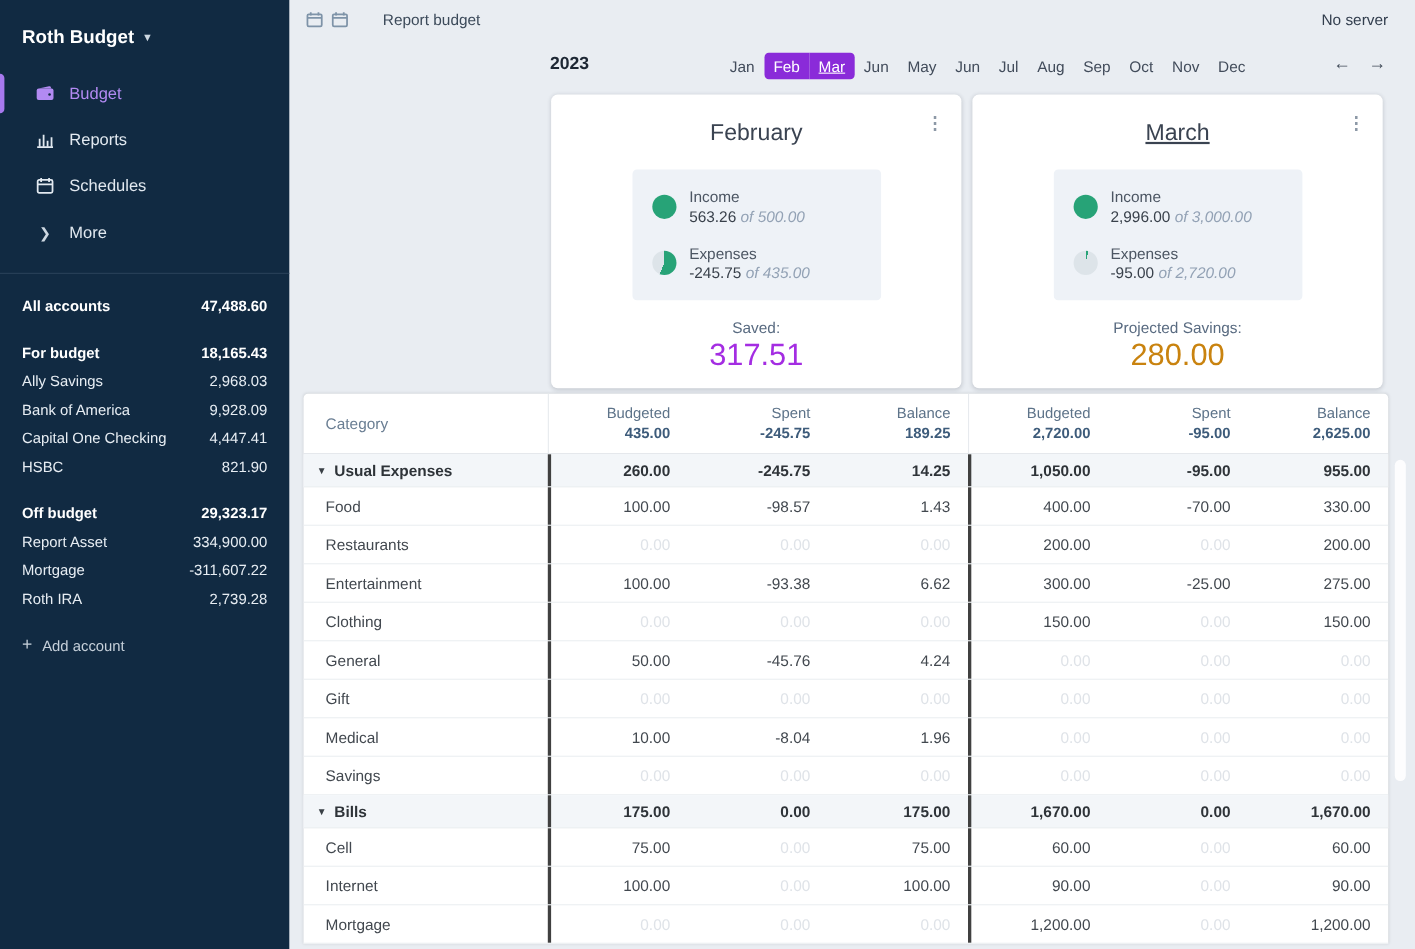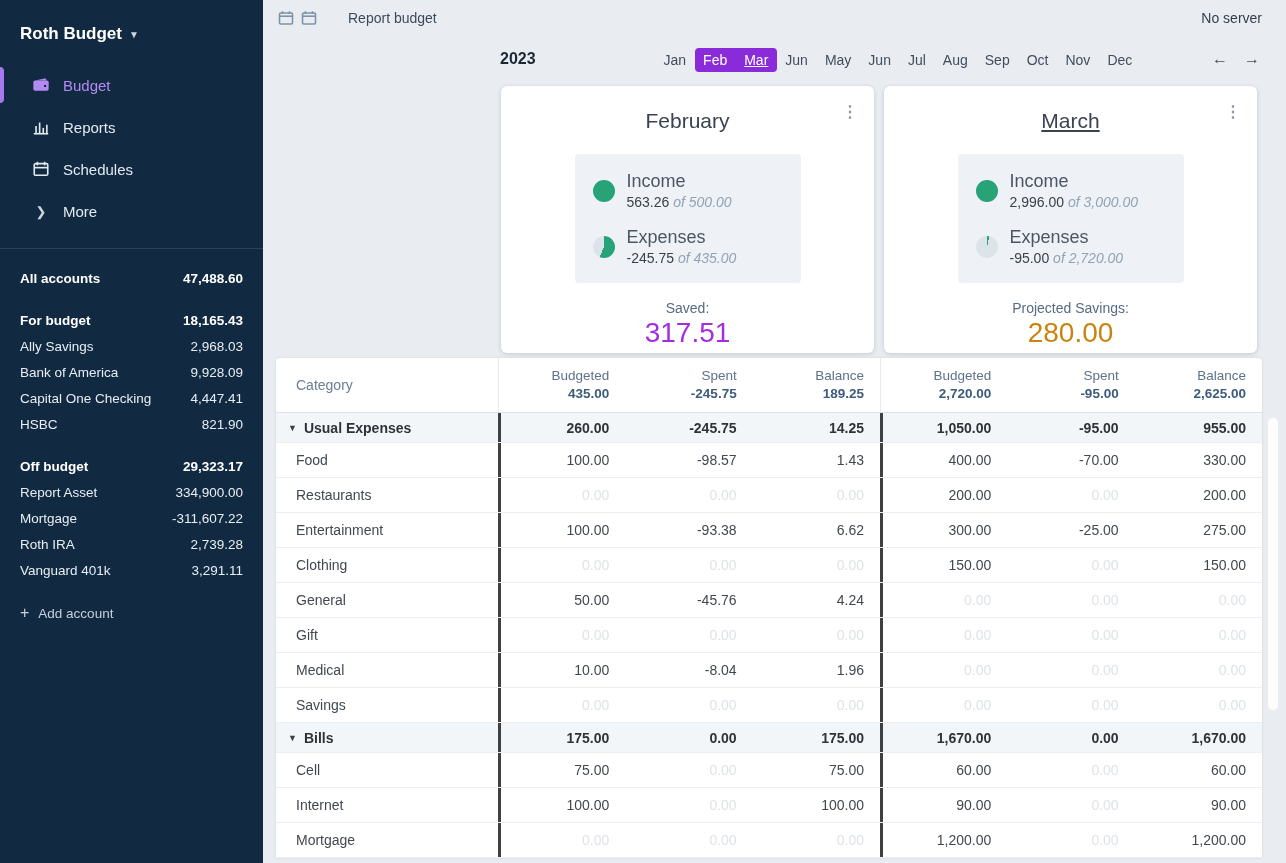--- a/index.html
+++ b/index.html
@@ -49,21 +49,21 @@
   
   .card { position:absolute; top:86px; width:373px; height:267px; background:#fff; border-radius:6px; box-shadow:0 1px 4px rgba(25,35,50,.18); display:flex; flex-direction:column; align-items:center; }
   .card.feb { left:238px; }
   .card.mar { left:621px; }
   .card-title { margin-top:23px; font-size:21px; color:#3a4351; font-weight:500; cursor:pointer; }
   .card-title.underlined { text-decoration:underline; }
   .card-menu { position:absolute; top:16px; right:16px; color:#8c98a6; font-size:16px; font-weight:700; cursor:pointer; letter-spacing:0; }
   .summary-box { margin-top:21px; background:#eef2f7; border-radius:4px; padding:17px 18px; width:226px; display:flex; flex-direction:column; gap:17px; }
   .sum-row { display:flex; align-items:center; gap:12px; }
   .pie { width:22px; height:22px; border-radius:50%; flex-shrink:0; }
-  .sum-label { font-size:18px; color:#4c5663; }
+  .sum-label { font-size:14px; color:#4c5663; }
   .sum-value { font-size:14px; color:#39414b; margin-top:2px; }
   .sum-of { font-style:italic; color:#93a2b5; }
   .saved { margin-top:17px; text-align:center; }
   .saved-label { font-size:14px; color:#596b81; }
   .saved-value { font-size:28px; margin-top:1px; }
 
   
   .table { position:absolute; left:13px; top:358px; width:986px; background:#fff; border-radius:4px 4px 0 0; box-shadow:0 0 3px rgba(0,0,0,.10); }
   .thead { display:grid; grid-template-columns:222px repeat(6,1fr); height:55px; border-bottom:1px solid #dfe3e8; }
   .cat-h { display:flex; align-items:center; padding-left:20px; color:#6a7e93; font-size:14px; }
@@ -177,24 +177,20 @@
         <div class="acct-row">
           <span>Mortgage</span>
           <span class="val">-311,607.22</span>
         </div>
 
         <div class="acct-row">
           <span>Roth IRA</span>
           <span class="val">2,739.28</span>
         </div>
 
-        <div class="acct-row">
-          <span>Vanguard 401k</span>
-          <span class="val">3,291.11</span>
-        </div>
       </div>
     <div class="add-account">
       <span class="plus">+</span>
       <span>Add account</span>
     </div>
   </div>
 </div>
 
 <div class="main">
 

